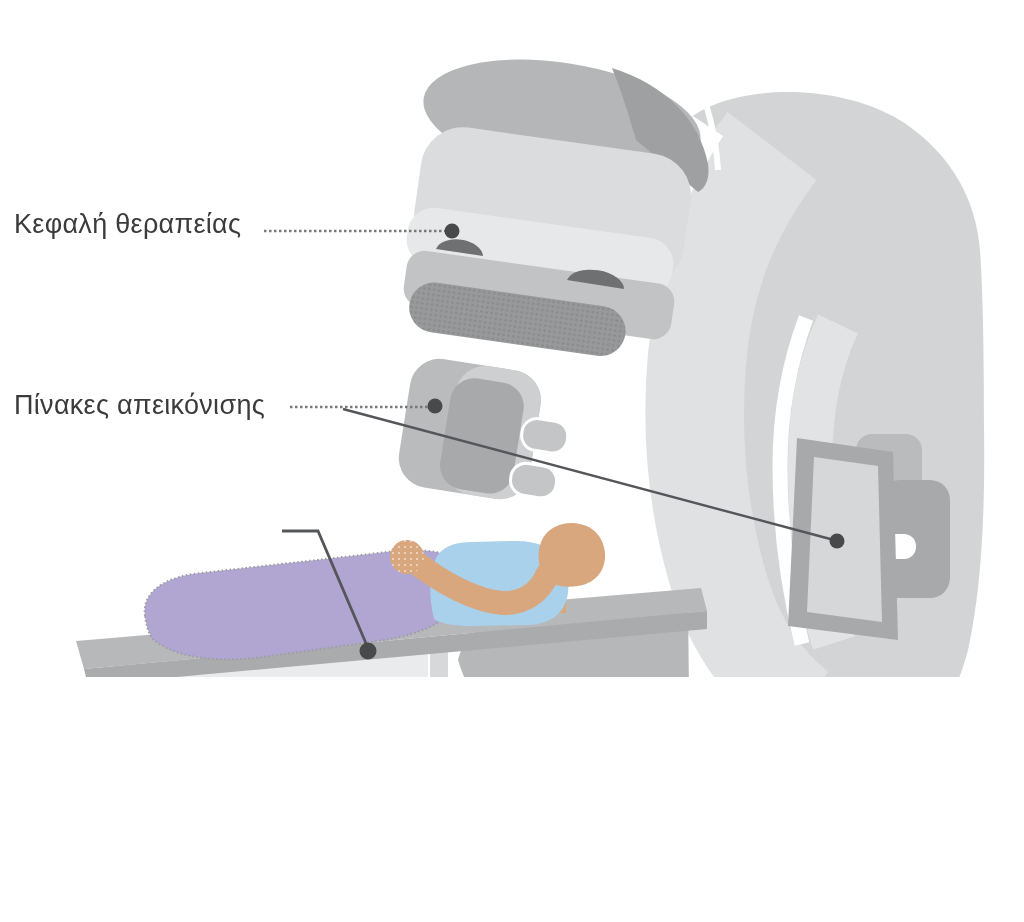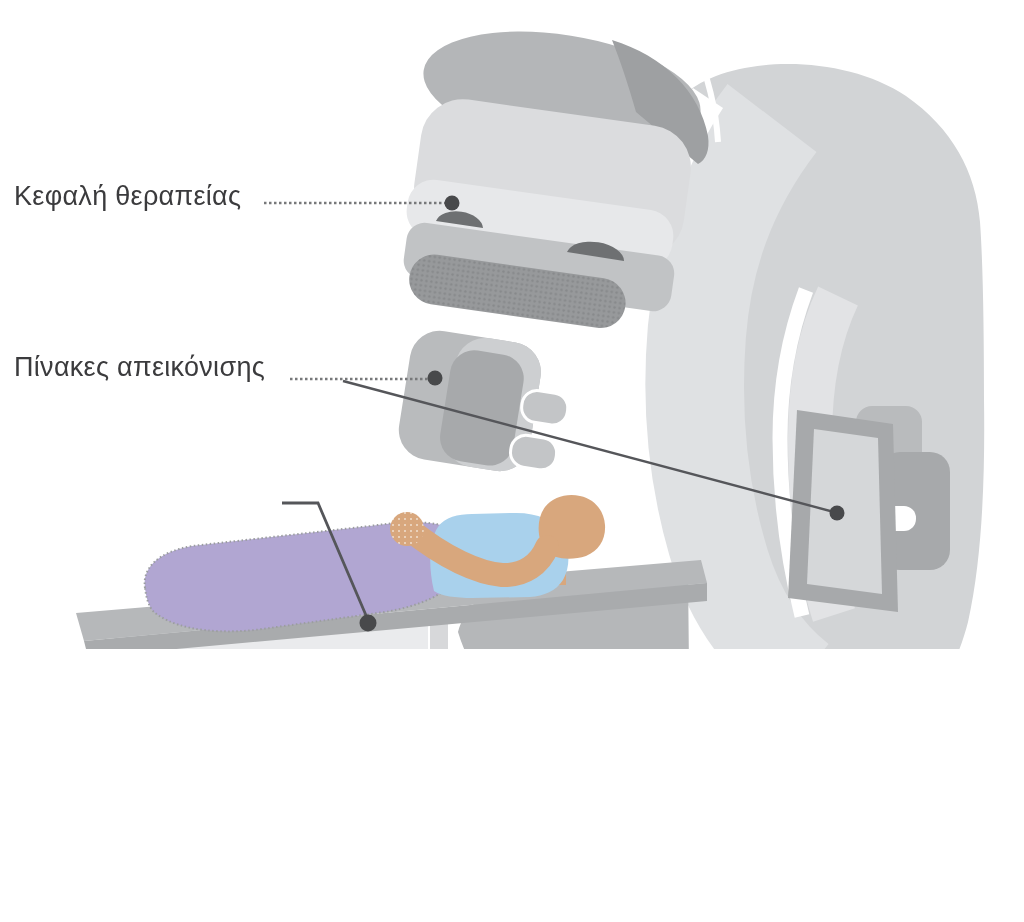--- a/index.html
+++ b/index.html
@@ -2,35 +2,36 @@
 <html><head>
 <meta charset="utf-8">
 <style>
   html,body{margin:0;padding:0;background:#ffffff;}
   .stage{
     position:relative;
     width:1024px;height:649px;
     background:#ffffff;
     overflow:hidden;
     font-family:"Liberation Sans", sans-serif;
+    margin-top:28px;
   }
   .stage svg{position:absolute;left:0;top:0;}
   .lbl{
     position:absolute;
     left:14px;
     font-family:"Liberation Sans", sans-serif;
     font-size:27px;
     font-weight:500;
     line-height:27px;
     letter-spacing:0.3px;
     color:#3b3b3d;
     white-space:nowrap;
   }
   .lbl-head{top:183px;}
-  .lbl-panels{top:354px;}
+  .lbl-panels{top:364px;}
   .lbl-couch{top:482px;}
 </style>
 </head>
 <body>
 
 <div class="stage">
 
   <svg width="1024" height="922" viewBox="0 0 1024 922">
     <defs>
       <pattern id="ht" width="5" height="5" patternUnits="userSpaceOnUse">

